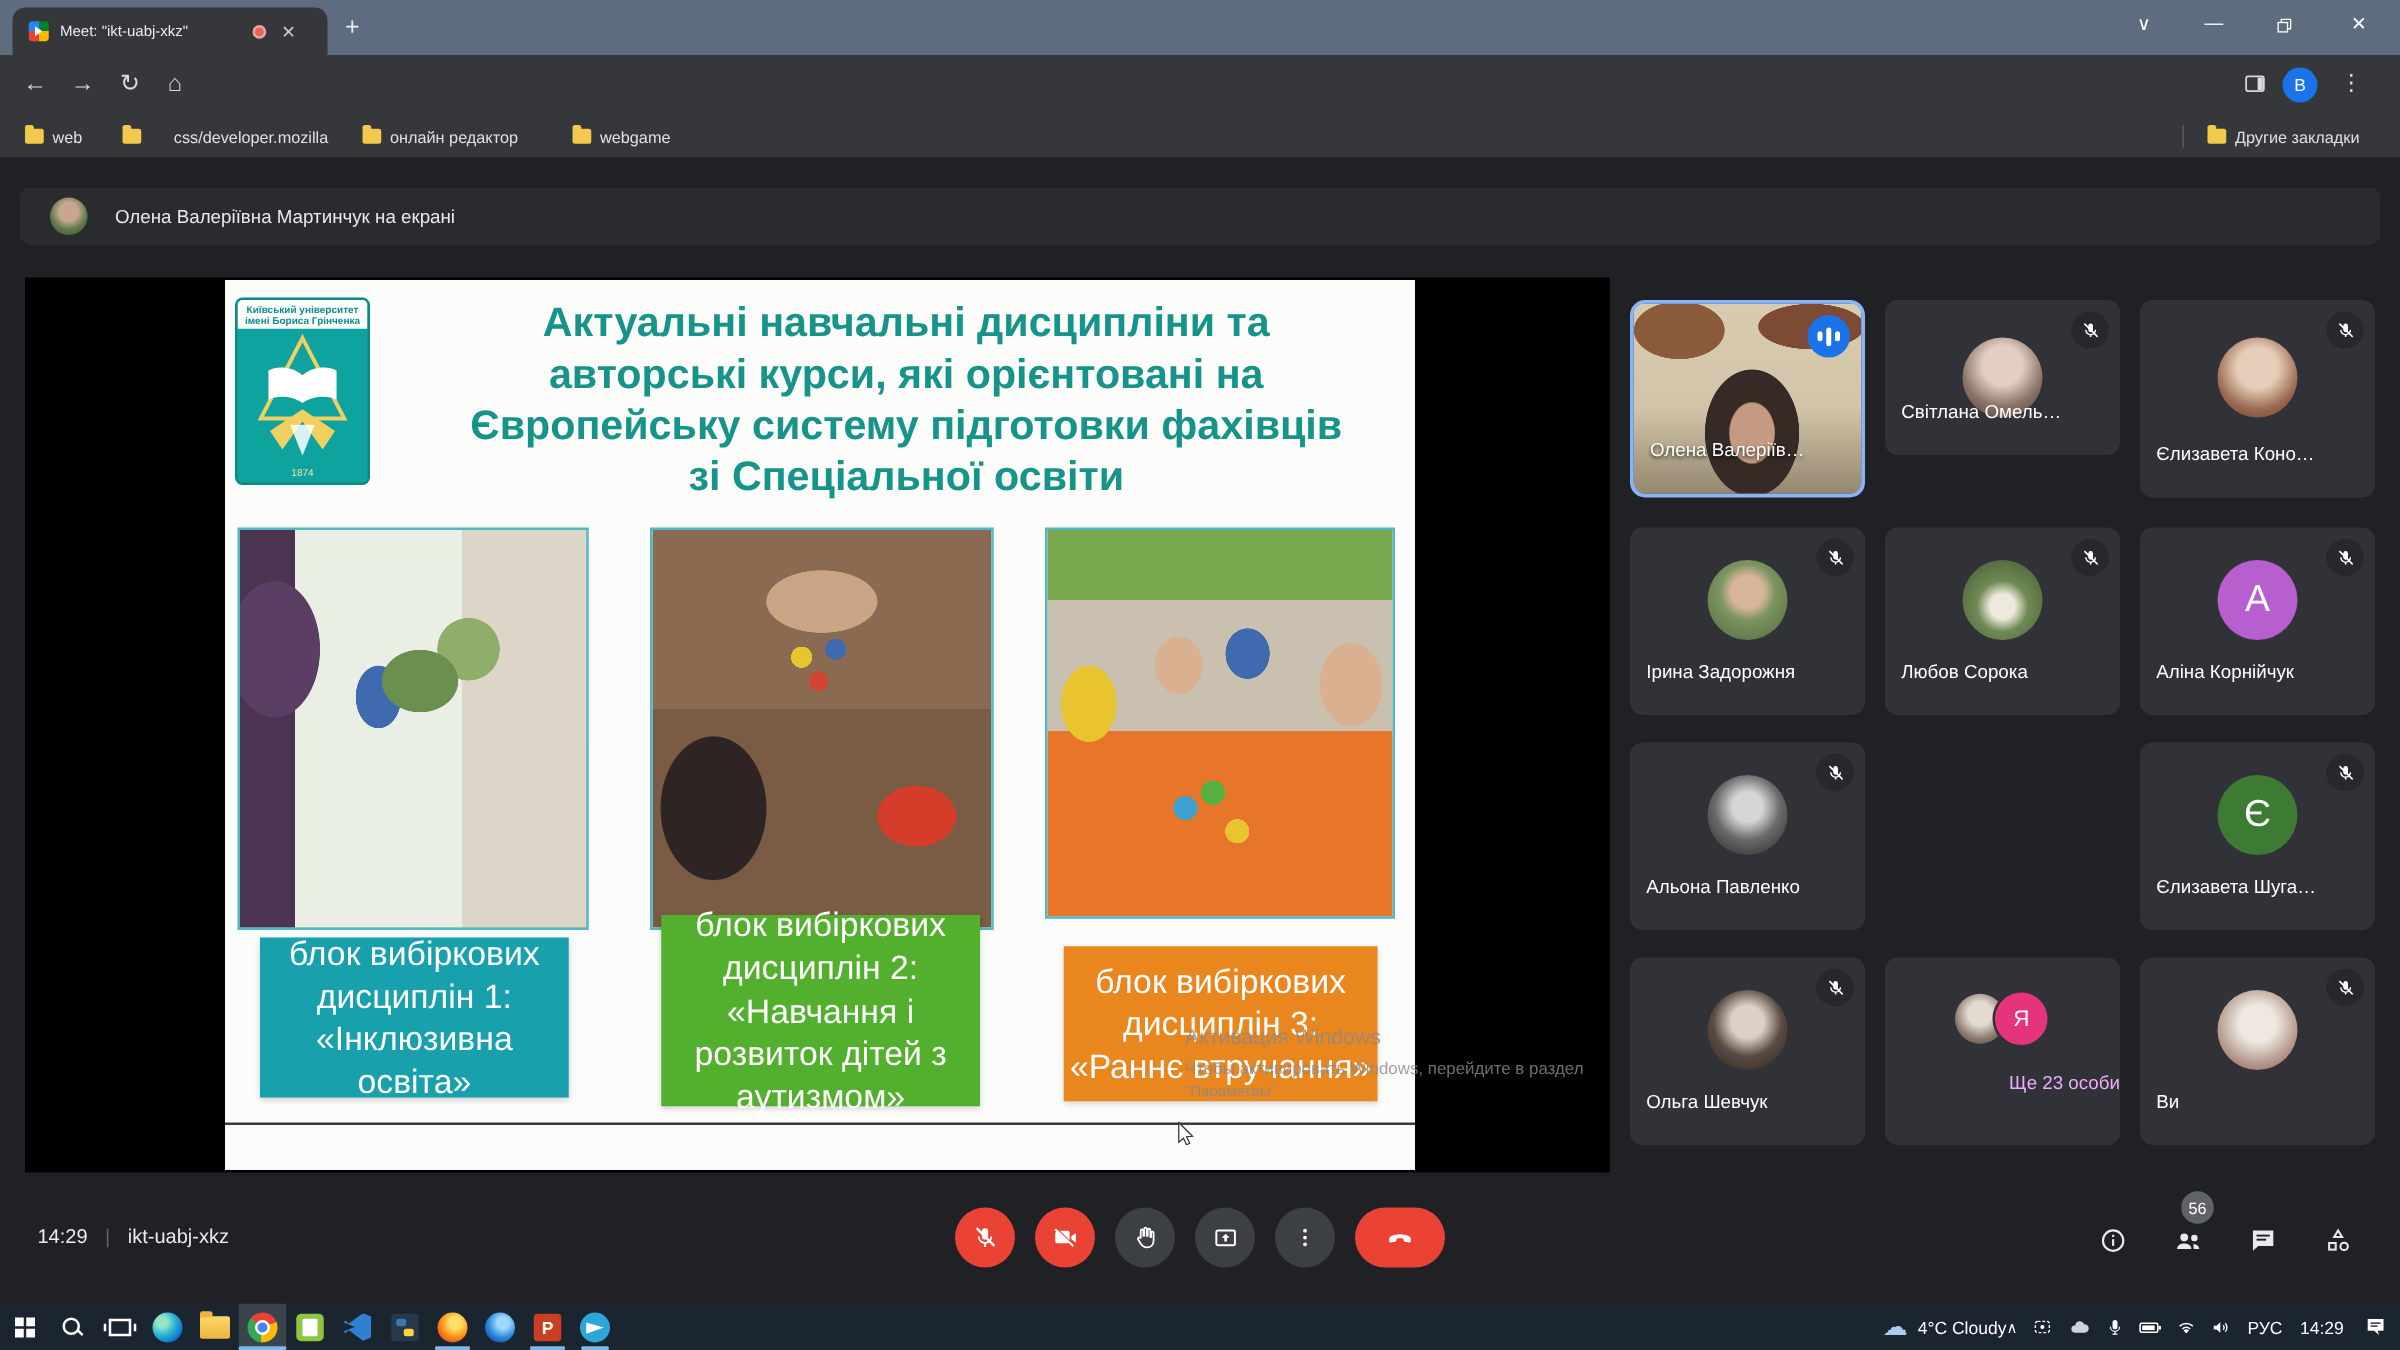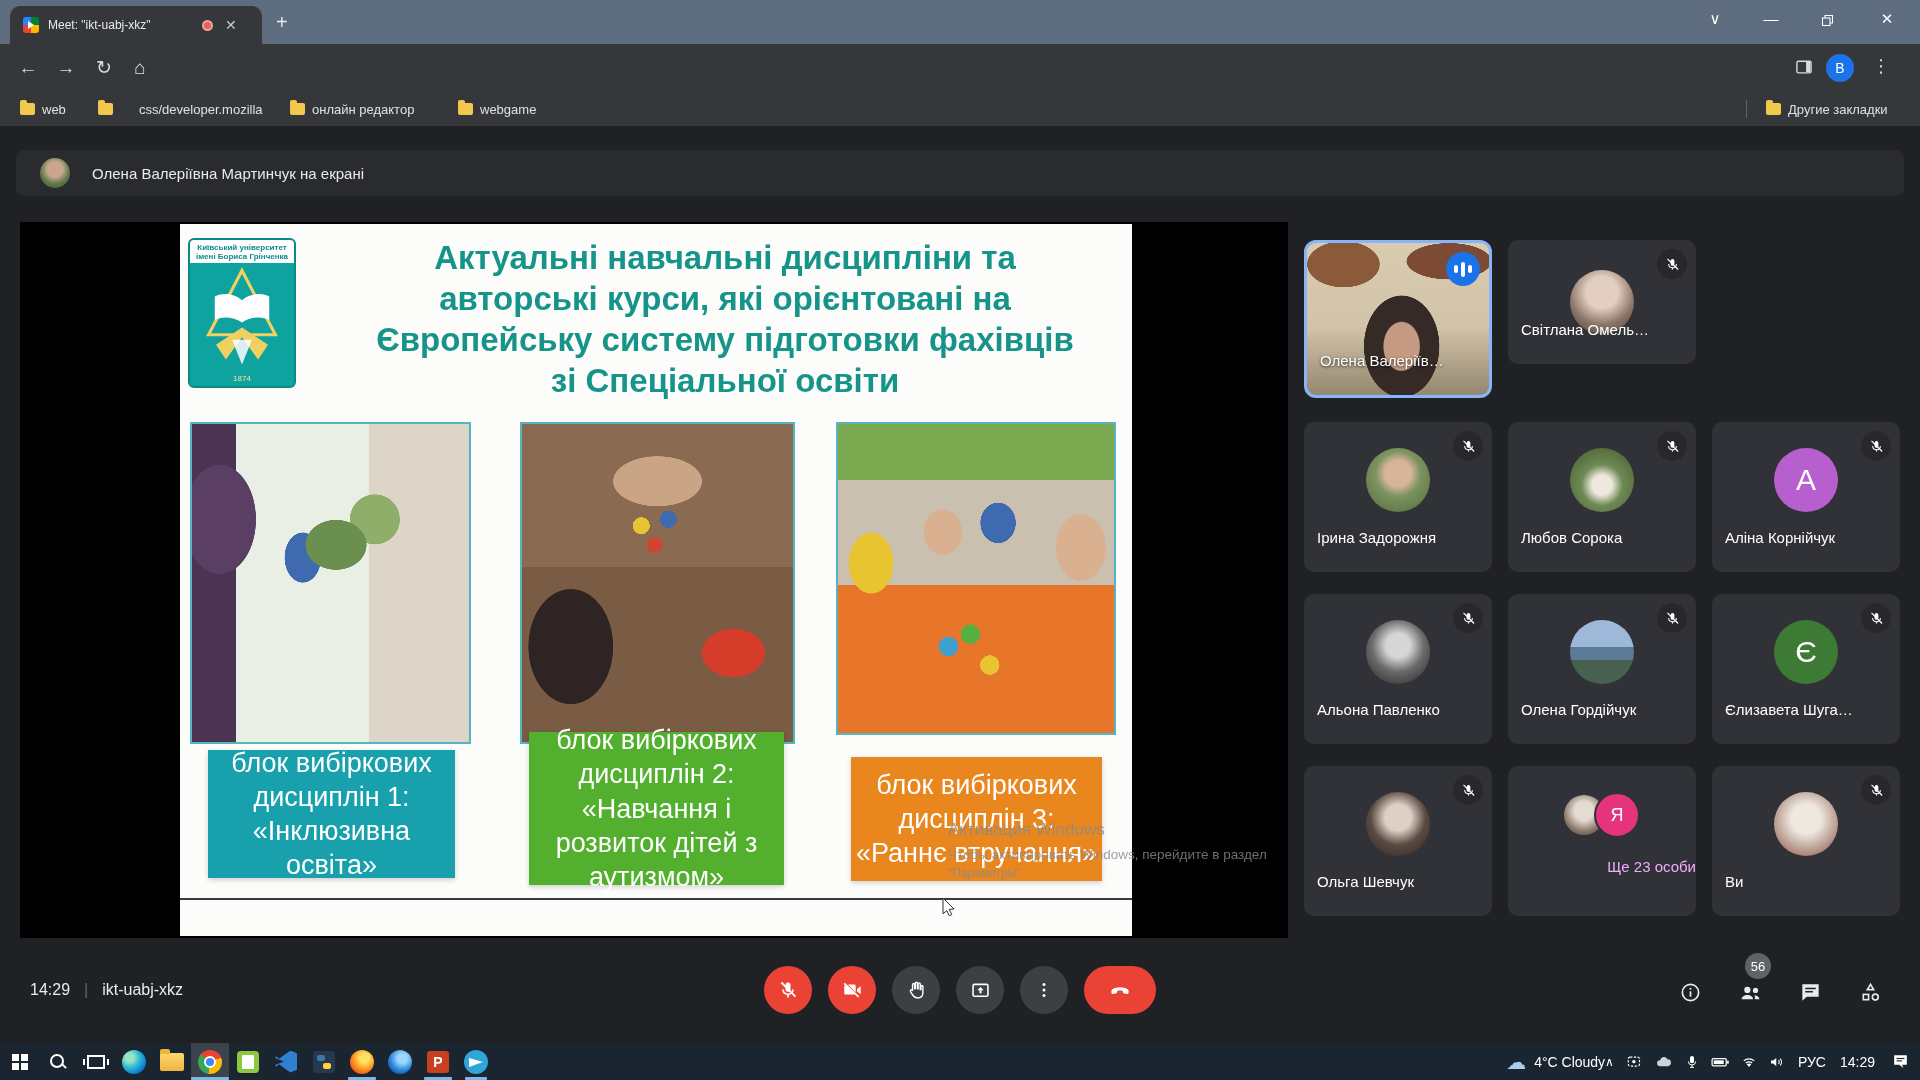--- a/index.html
+++ b/index.html
@@ -343,20 +343,31 @@
       <div class="mic-off">
           <svg viewBox="0 0 24 24" width="15" height="15">
             <path fill="#fff" d="M12 14a3 3 0 0 0 3-3V6a3 3 0 0 0-6 0v5a3 3 0 0 0 3 3z"></path>
             <path fill="#fff" d="M17.3 11a5.3 5.3 0 0 1-10.6 0H5a7 7 0 0 0 6 6.9V20h2v-2.1a7 7 0 0 0 6-6.9z"></path>
             <line x1="4" y1="3" x2="21" y2="20" stroke="#fff" stroke-width="2"></line>
           </svg>
         </div>
       <div class="avatar-c" style="background:radial-gradient(circle at 50% 35%, #e3cec2 0 30%, #8a7468 62%, #4a3c38 100%);"></div>
       <div class="tile-name">Світлана Омель…</div>
     </div>
+    <div class="tile" style="left:1712px; top:114px; width:188px; height:158px;">
+      <div class="mic-off">
+          <svg viewBox="0 0 24 24" width="15" height="15">
+            <path fill="#fff" d="M12 14a3 3 0 0 0 3-3V6a3 3 0 0 0-6 0v5a3 3 0 0 0 3 3z"></path>
+            <path fill="#fff" d="M17.3 11a5.3 5.3 0 0 1-10.6 0H5a7 7 0 0 0 6 6.9V20h2v-2.1a7 7 0 0 0 6-6.9z"></path>
+            <line x1="4" y1="3" x2="21" y2="20" stroke="#fff" stroke-width="2"></line>
+          </svg>
+        </div>
+      <div class="avatar-c" style="background:radial-gradient(circle at 50% 38%, #e6cdb9 0 32%, #9c6b52 65%, #5a3c30 100%);"></div>
+      <div class="tile-name">Єлизавета Коно…</div>
+    </div>
 
     <div class="tile" style="left:1304px; top:296px; width:188px; height:150px;">
       <div class="mic-off">
           <svg viewBox="0 0 24 24" width="15" height="15">
             <path fill="#fff" d="M12 14a3 3 0 0 0 3-3V6a3 3 0 0 0-6 0v5a3 3 0 0 0 3 3z"></path>
             <path fill="#fff" d="M17.3 11a5.3 5.3 0 0 1-10.6 0H5a7 7 0 0 0 6 6.9V20h2v-2.1a7 7 0 0 0 6-6.9z"></path>
             <line x1="4" y1="3" x2="21" y2="20" stroke="#fff" stroke-width="2"></line>
           </svg>
         </div>
       <div class="avatar-c" style="top:26px; background:radial-gradient(circle at 50% 40%, #d8b49a 0 26%, #7c9460 45%, #52683c 100%);"></div>
@@ -388,31 +399,20 @@
     <div class="tile" style="left:1304px; top:468px; width:188px; height:150px;">
       <div class="mic-off">
           <svg viewBox="0 0 24 24" width="15" height="15">
             <path fill="#fff" d="M12 14a3 3 0 0 0 3-3V6a3 3 0 0 0-6 0v5a3 3 0 0 0 3 3z"></path>
             <path fill="#fff" d="M17.3 11a5.3 5.3 0 0 1-10.6 0H5a7 7 0 0 0 6 6.9V20h2v-2.1a7 7 0 0 0 6-6.9z"></path>
             <line x1="4" y1="3" x2="21" y2="20" stroke="#fff" stroke-width="2"></line>
           </svg>
         </div>
       <div class="avatar-c" style="top:26px; background:radial-gradient(circle at 50% 40%, #d6d6d6 0 24%, #6b6b6b 52%, #222 100%);"></div>
       <div class="tile-name">Альона Павленко</div>
-    </div>
-    <div class="tile" style="left:1508px; top:468px; width:188px; height:150px;">
-      <div class="mic-off">
-          <svg viewBox="0 0 24 24" width="15" height="15">
-            <path fill="#fff" d="M12 14a3 3 0 0 0 3-3V6a3 3 0 0 0-6 0v5a3 3 0 0 0 3 3z"></path>
-            <path fill="#fff" d="M17.3 11a5.3 5.3 0 0 1-10.6 0H5a7 7 0 0 0 6 6.9V20h2v-2.1a7 7 0 0 0 6-6.9z"></path>
-            <line x1="4" y1="3" x2="21" y2="20" stroke="#fff" stroke-width="2"></line>
-          </svg>
-        </div>
-      <div class="avatar-c" style="top:26px; background:linear-gradient(180deg, #9db8d8 0 42%, #5b7a96 42% 62%, #47604f 62% 100%);"></div>
-      <div class="tile-name">Олена Гордійчук</div>
     </div>
     <div class="tile" style="left:1712px; top:468px; width:188px; height:150px;">
       <div class="mic-off">
           <svg viewBox="0 0 24 24" width="15" height="15">
             <path fill="#fff" d="M12 14a3 3 0 0 0 3-3V6a3 3 0 0 0-6 0v5a3 3 0 0 0 3 3z"></path>
             <path fill="#fff" d="M17.3 11a5.3 5.3 0 0 1-10.6 0H5a7 7 0 0 0 6 6.9V20h2v-2.1a7 7 0 0 0 6-6.9z"></path>
             <line x1="4" y1="3" x2="21" y2="20" stroke="#fff" stroke-width="2"></line>
           </svg>
         </div>
       <div class="avatar-c letter-av" style="top:26px; background:#3d7a33;">Є</div>

